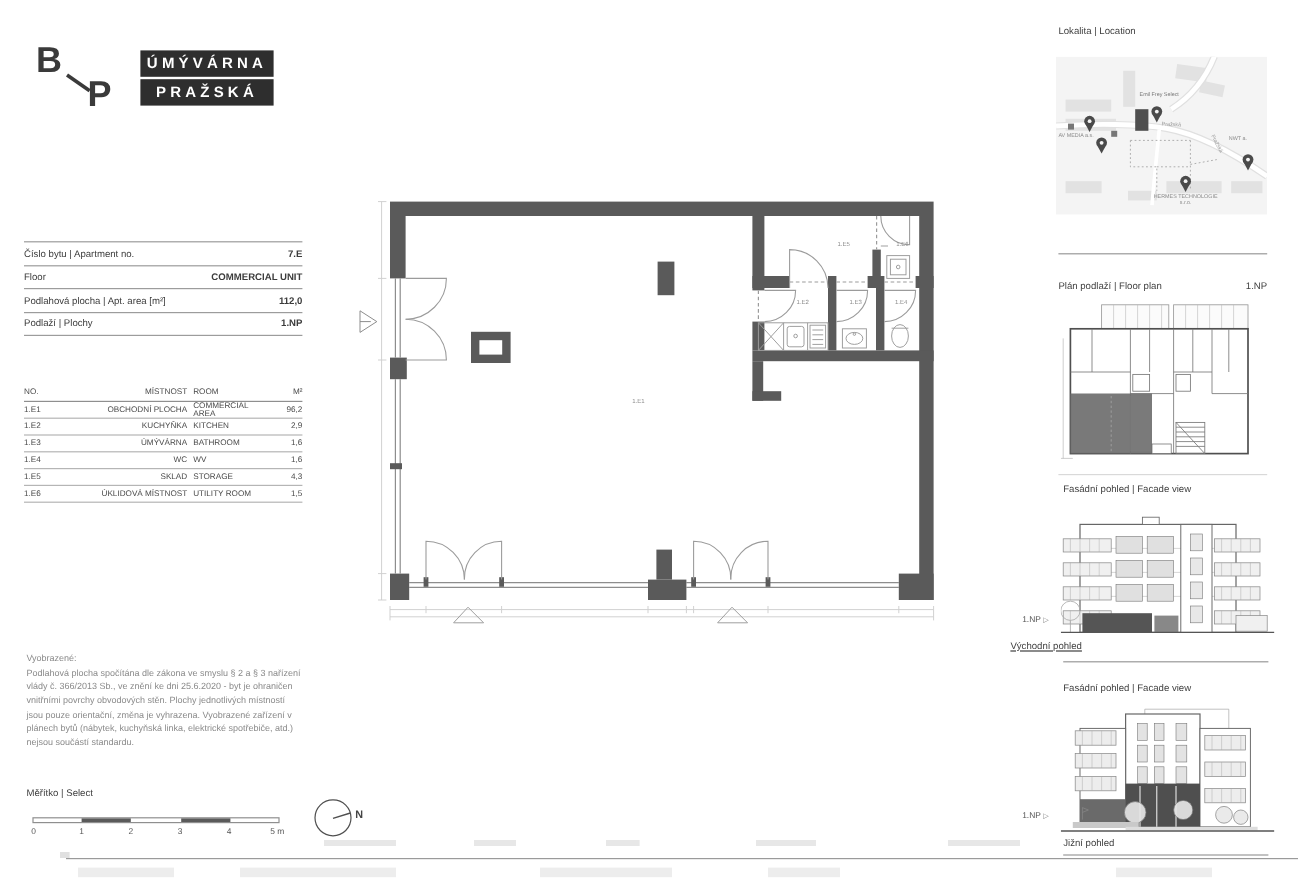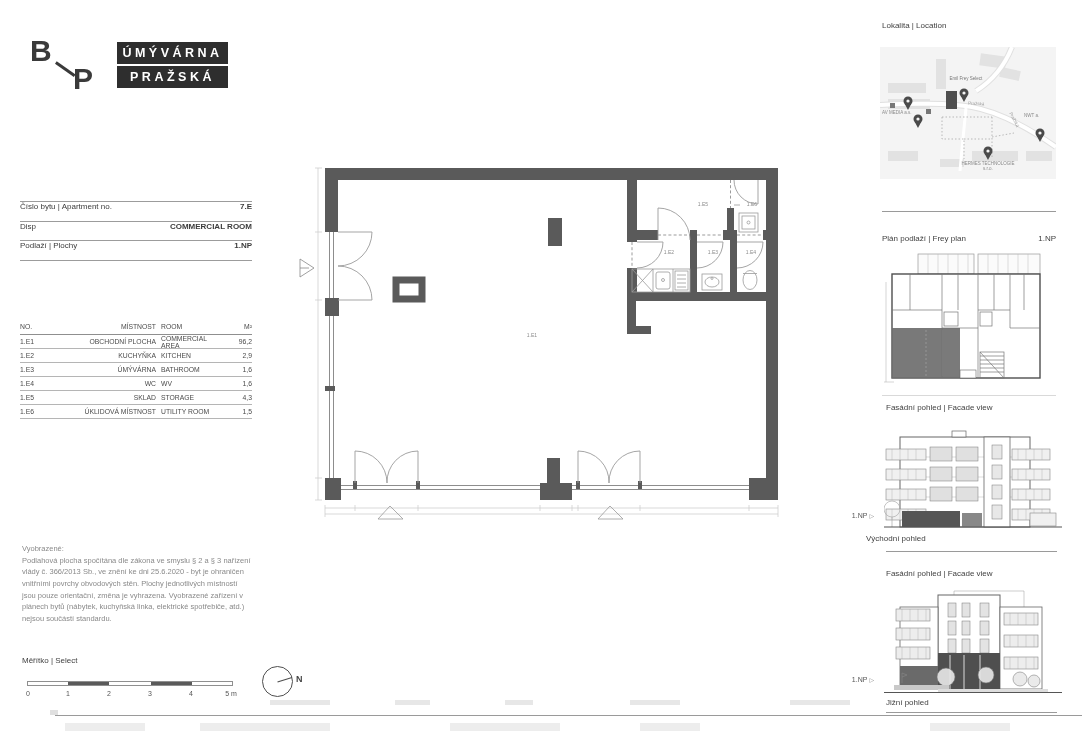--- a/index.html
+++ b/index.html
@@ -7,21 +7,21 @@
        font-family:"Liberation Sans", sans-serif;color:#3c3c3c;}
   .abs{position:absolute;}
   
   .logo-letter{font-weight:bold;color:#3a3a3a;font-size:30px;line-height:1;}
   .logo-box{width:111px;height:22px;background:#2e2e2e;color:#fff;font-size:12.5px;
             font-weight:bold;letter-spacing:3.5px;display:flex;align-items:center;
             justify-content:center;}
   .logo-line{width:23px;height:2.5px;background:#3a3a3a;transform:rotate(35deg);transform-origin:left center;}
   
   .info{left:20px;top:201px;width:232px;border-top:1px solid #9c9c9c;}
-  .info-row{height:18.5px;display:flex;justify-content:space-between;
+  .info-row{height:18.5px;display:flex;align-items:center;justify-content:space-between;
             border-bottom:1px solid #9c9c9c;font-size:8px;}
   .info-row .val{font-weight:700;}
   
   .rooms{left:20px;top:319px;width:232px;font-size:6.8px;color:#4a4a4a;}
   .r-row{display:flex;align-items:center;border-bottom:1px solid #b5b5b5;height:13px;}
   .r-head{height:15px;border-bottom:1px solid #8f8f8f;}
   .c-no{width:30px;text-align:left;}
   .c-cz{width:106px;text-align:right;}
   .c-en{flex:1;text-align:left;padding-left:5px;}
   .c-m2{width:30px;text-align:right;}
@@ -54,22 +54,26 @@
   <div class="abs logo-box" style="left:117px;top:42px;">ÚMÝVÁRNA</div>
   <div class="abs logo-box" style="left:117px;top:66px;">PRAŽSKÁ</div>
 </div>
 
 <div class="abs info">
   <div class="info-row">
     <span>Číslo bytu | Apartment no.</span>
     <span class="val">7.E</span>
   </div>
   <div class="info-row">
-    <span>Disp</span>
-    <span class="val">COMMERCIAL ROOM</span>
+    <span>Floor</span>
+    <span class="val">COMMERCIAL UNIT</span>
+  </div>
+  <div class="info-row">
+    <span>Podlahová plocha | Apt. area [m²]</span>
+    <span class="val">112,0</span>
   </div>
   <div class="info-row">
     <span>Podlaží | Plochy</span>
     <span class="val">1.NP</span>
   </div>
 </div>
 
 <div class="abs rooms">
   <div class="r-row r-head">
     <span class="c-no">NO.</span>
@@ -290,21 +294,21 @@
   </svg>
   <span class="map-label" style="left:58px;top:29px;width:56px;text-align:center;color:#777;">Emil Frey Select</span>
   <span class="map-label" style="left:2px;top:63px;">AV MEDIA a.s.</span>
   <span class="map-label" style="left:144px;top:66px;">NWT a.</span>
   <span class="map-label" style="left:76px;top:114px;width:64px;text-align:center;">HERMES TECHNOLOGIE s.r.o.</span>
   <span class="map-label" style="left:88px;top:54px;color:#9a9a9a;transform:rotate(3deg);">Pražská</span>
   <span class="map-label" style="left:126px;top:70px;color:#9a9a9a;transform:rotate(62deg);">Pražská</span>
 </div>
 <div class="abs hr" style="left:882px;top:211px;width:174px;"></div>
 
-<span class="abs sb-head" style="left:882px;top:234px;">Plán podlaží | Frey plan</span>
+<span class="abs sb-head" style="left:882px;top:234px;">Plán podlaží | Floor plan</span>
 <span class="abs sb-head" style="left:1006px;top:234px;width:50px;text-align:right;">1.NP</span>
 <svg class="abs" style="left:884px;top:252px;" width="168" height="140" viewBox="0 0 168 140">
   <path d="M2,30 V130 M0,130 H10" stroke="#bbb" stroke-width="0.6" fill="none"></path>
   <g fill="#fbfbfb" stroke="#999" stroke-width="0.7">
     <rect x="34" y="2" width="56" height="20"></rect>
     <rect x="94" y="2" width="62" height="20"></rect>
   </g>
   <g stroke="#bbb" stroke-width="0.5">
     <path d="M44,2 V22 M54,2 V22 M64,2 V22 M74,2 V22 M84,2 V22 M104,2 V22 M114,2 V22 M124,2 V22 M134,2 V22 M144,2 V22"></path>
   </g>
@@ -365,21 +369,21 @@
   <rect x="78" y="92" width="20" height="14" fill="#888"></rect>
   <rect x="146" y="92" width="26" height="13" fill="#f0f0f0" stroke="#888" stroke-width="0.6"></rect>
   <circle cx="8" cy="88" r="8" fill="none" stroke="#aaa" stroke-width="0.7"></circle>
   <path d="M8,96 V106" stroke="#aaa" stroke-width="0.7"></path>
   <path d="M0,106 H178" stroke="#555" stroke-width="1.2"></path>
 </svg>
 <div class="abs np-marker" style="left:840px;top:512px;width:34px;justify-content:flex-end;">
   <span>1.NP</span>
   <span style="font-size:6px;color:#888;">▷</span>
 </div>
-<span class="abs caption" style="left:866px;top:534px;">Východní pohled</span>
+<span class="abs caption" style="left:842px;top:534px;text-decoration:underline;">Východní pohled</span>
 <div class="abs hr" style="left:886px;top:551px;width:171px;"></div>
 
 <span class="abs sb-head" style="left:886px;top:569px;">Fasádní pohled | Facade view</span>
 <svg class="abs" style="left:884px;top:589px;" width="178" height="112" viewBox="0 0 178 112">
   <path d="M70,2 H140 M70,2 V6 M140,2 V18" stroke="#999" stroke-width="0.5" fill="none"></path>
   <rect x="54" y="6" width="62" height="94" fill="#fff" stroke="#666" stroke-width="1"></rect>
   <g fill="#e3e3e3" stroke="#777" stroke-width="0.5">
     <rect x="64" y="14" width="8" height="14"></rect>
       <rect x="78" y="14" width="8" height="14"></rect>
       <rect x="96" y="14" width="9" height="14"></rect>

